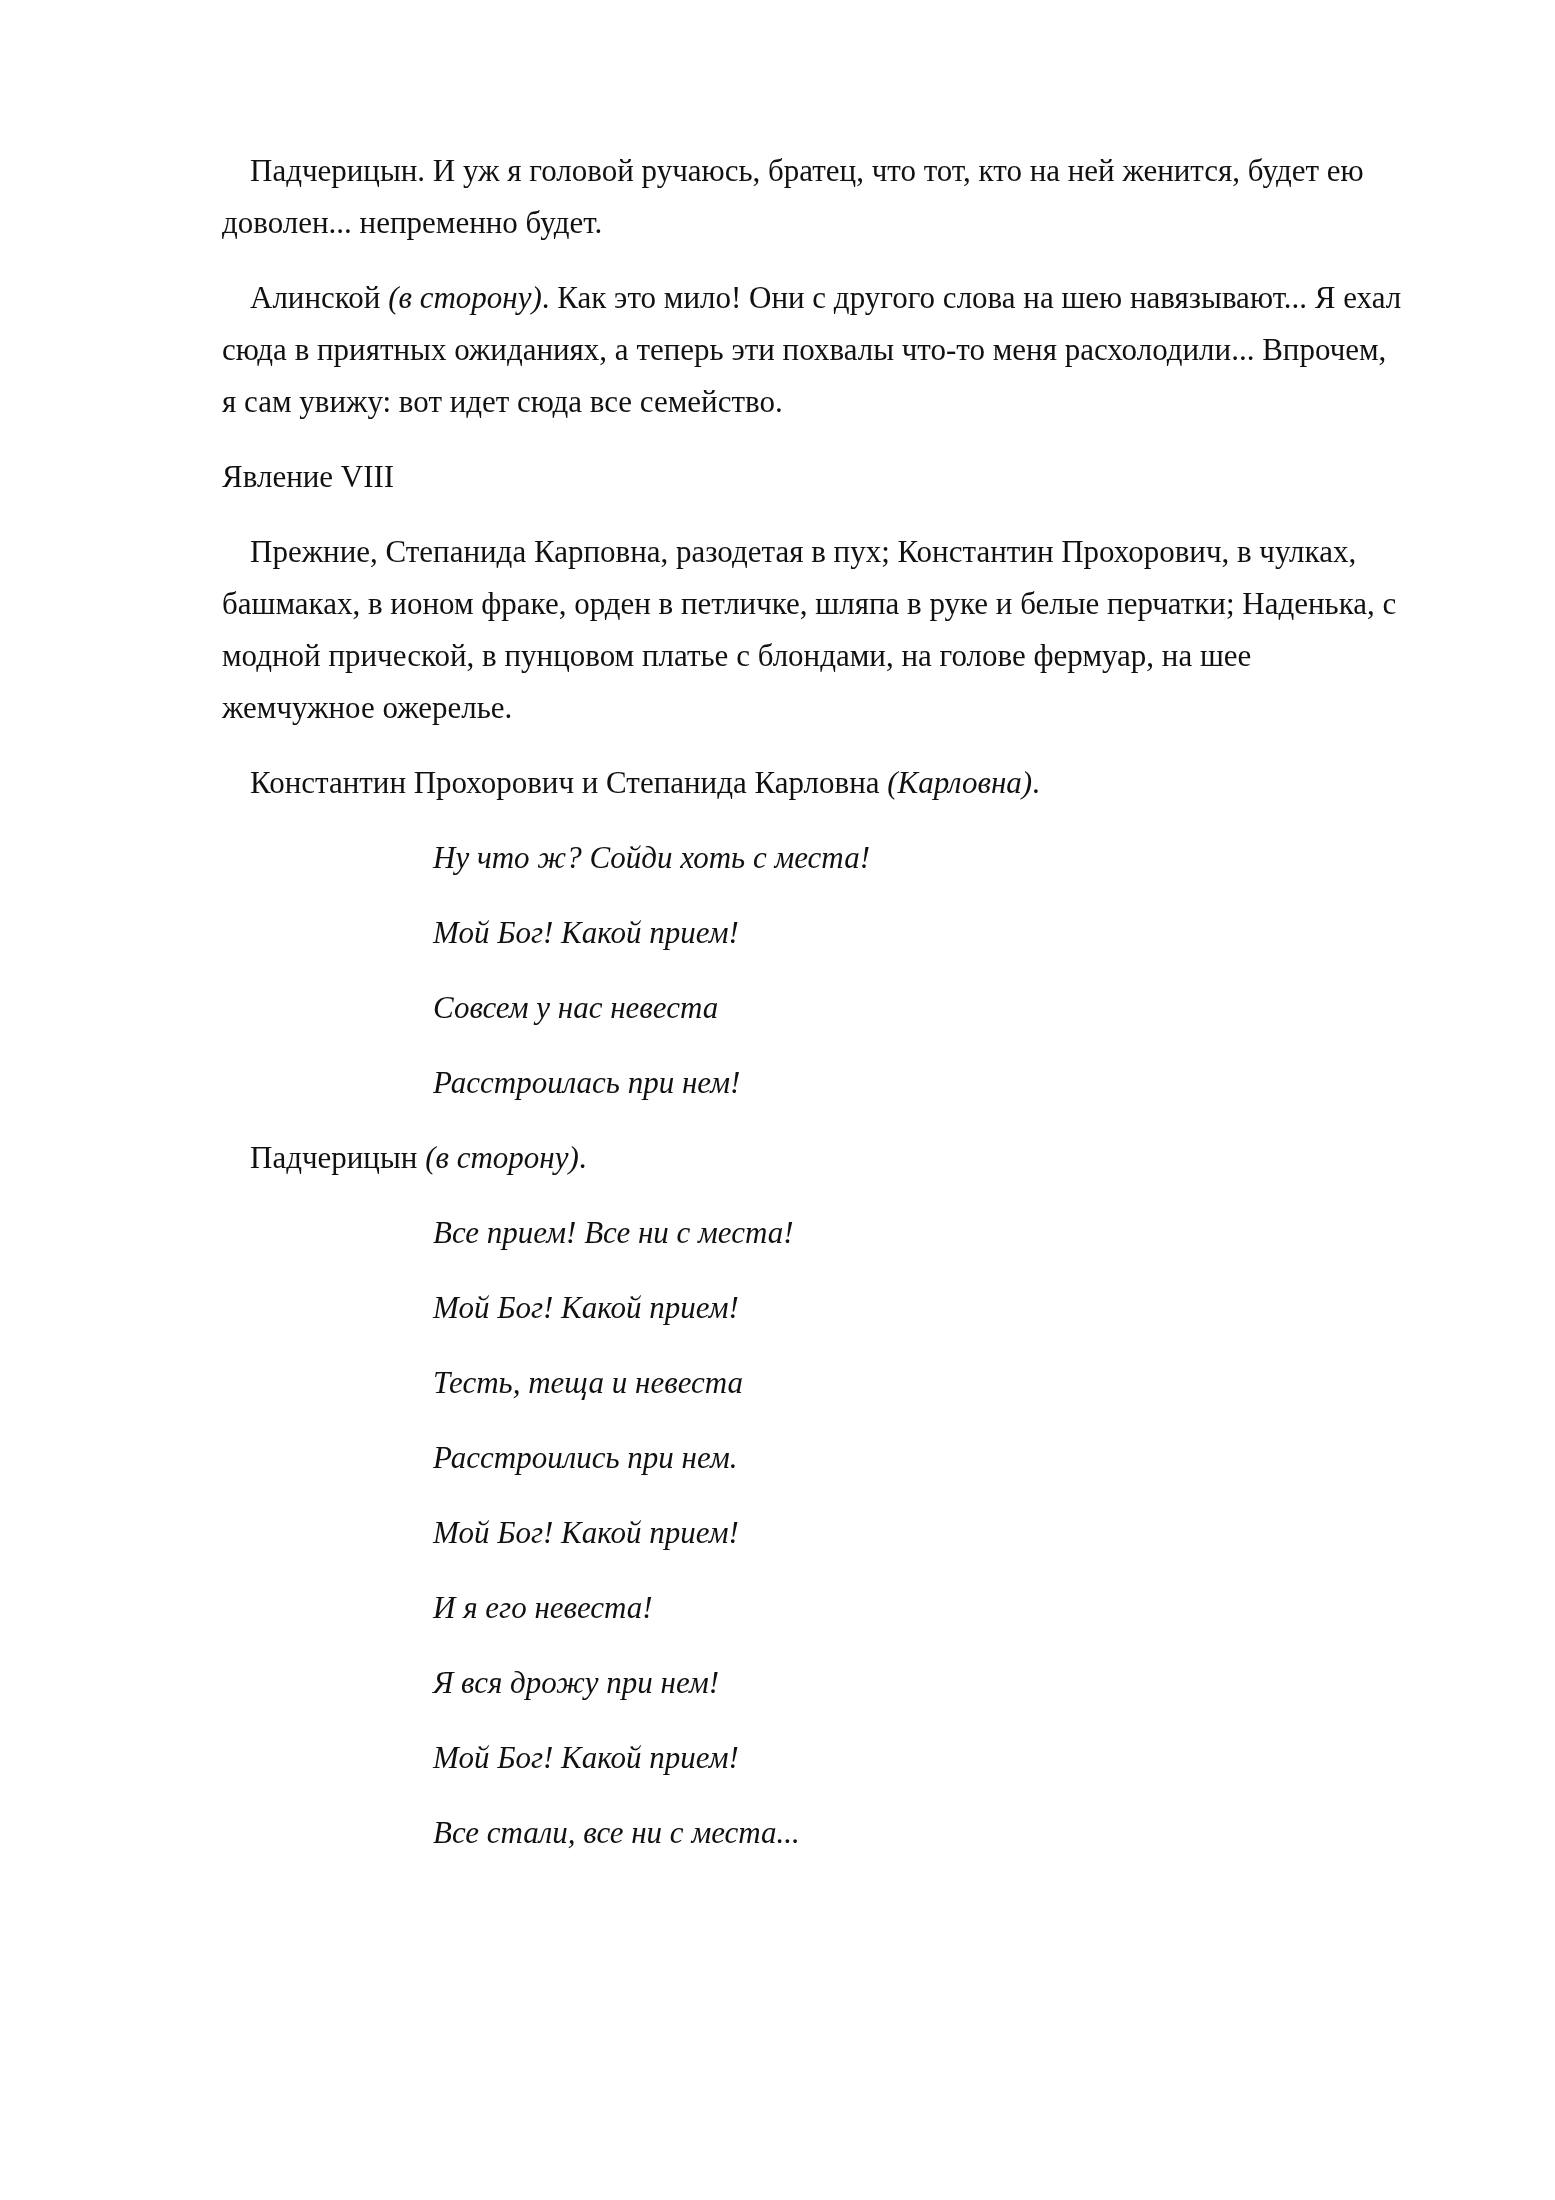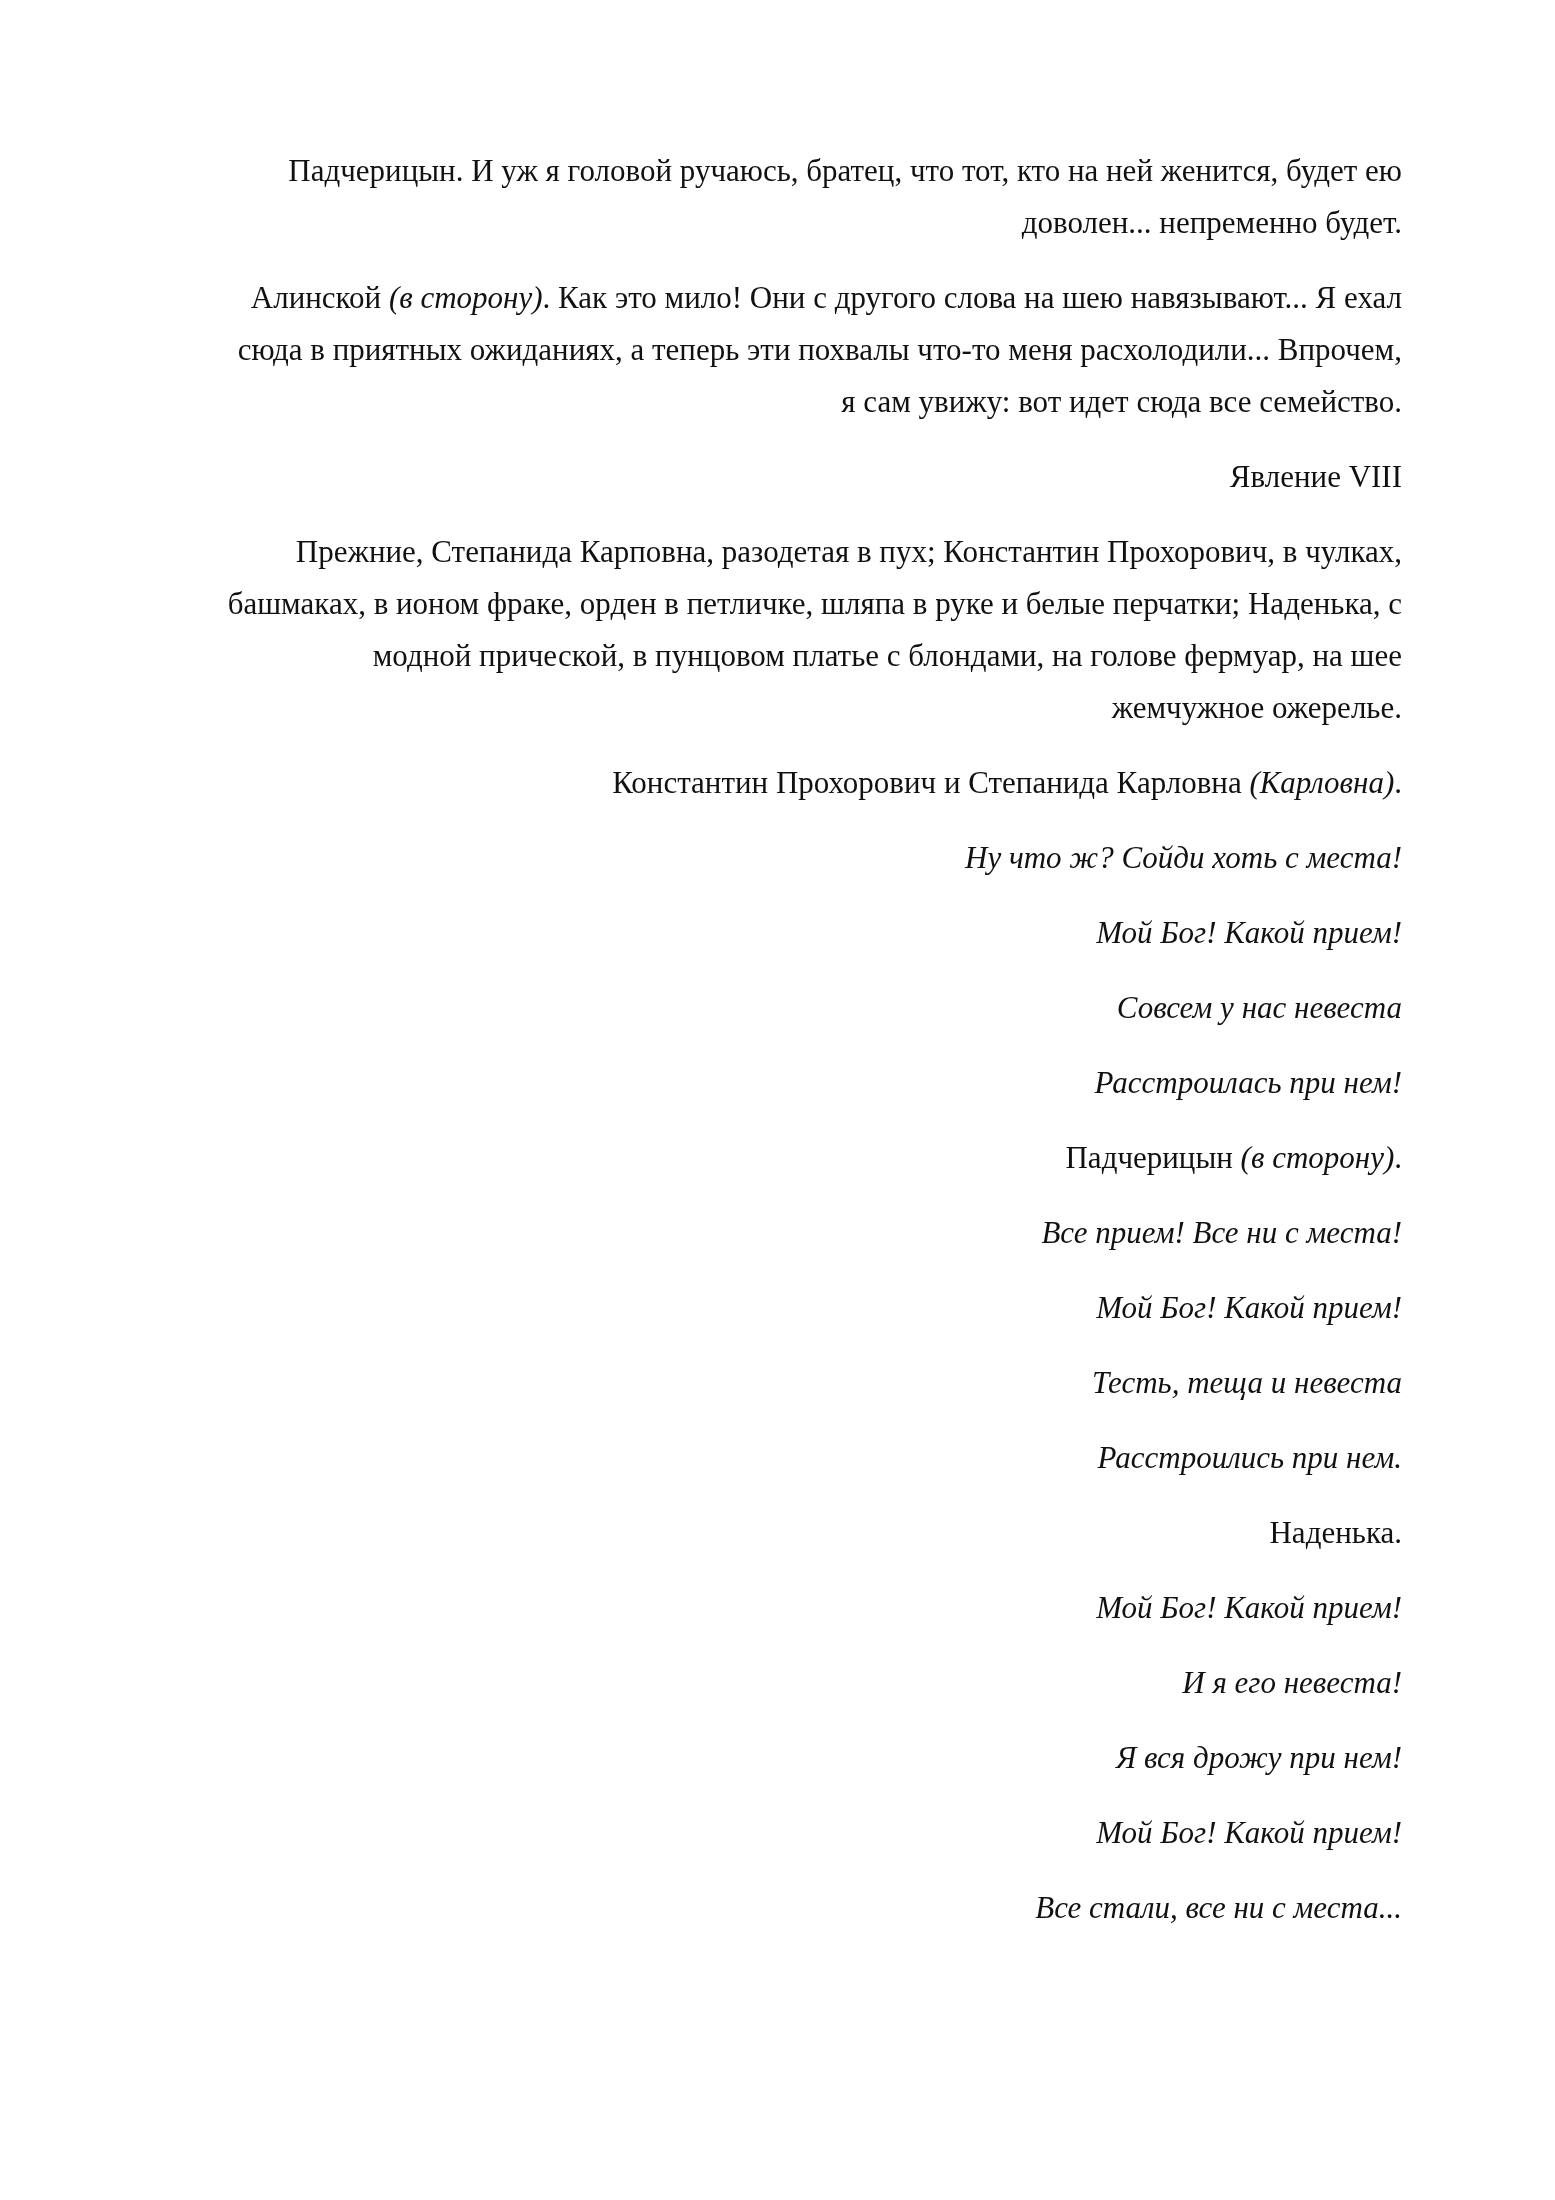--- a/index.html
+++ b/index.html
@@ -15,21 +15,21 @@
     background: #ffffff;
     color: #111111;
     font-family: "Liberation Serif", "DejaVu Serif", serif;
     padding: 145px 153px 0 222px;
     overflow: hidden;
   }
   .page p {
     margin: 0 0 23px 0;
     font-size: 31px;
     line-height: 52px;
-    text-align: right;
+    text-align: left;
   }
   .para {
     text-indent: 28px;
   }
   .heading {
     text-align: center;
     text-indent: 0;
   }
   .verse {
     padding-left: 211px;
@@ -60,21 +60,20 @@
   <p class="verse">Совсем у нас невеста</p>
   <p class="verse">Расстроилась при нем!</p>
 
   <p class="para"><span>Падчерицын </span><em>(в сторону)</em><span>.</span></p>
 
   <p class="verse">Все прием! Все ни с места!</p>
   <p class="verse">Мой Бог! Какой прием!</p>
   <p class="verse">Тесть, теща и невеста</p>
   <p class="verse">Расстроились при нем.</p>
 
-  <p class="para"><span>Наденька.</span></p>
 
   <p class="verse">Мой Бог! Какой прием!</p>
   <p class="verse">И я его невеста!</p>
   <p class="verse">Я вся дрожу при нем!</p>
 
 
   <p class="verse">Мой Бог! Какой прием!</p>
   <p class="verse">Все стали, все ни с места...</p>
 
 </div>

